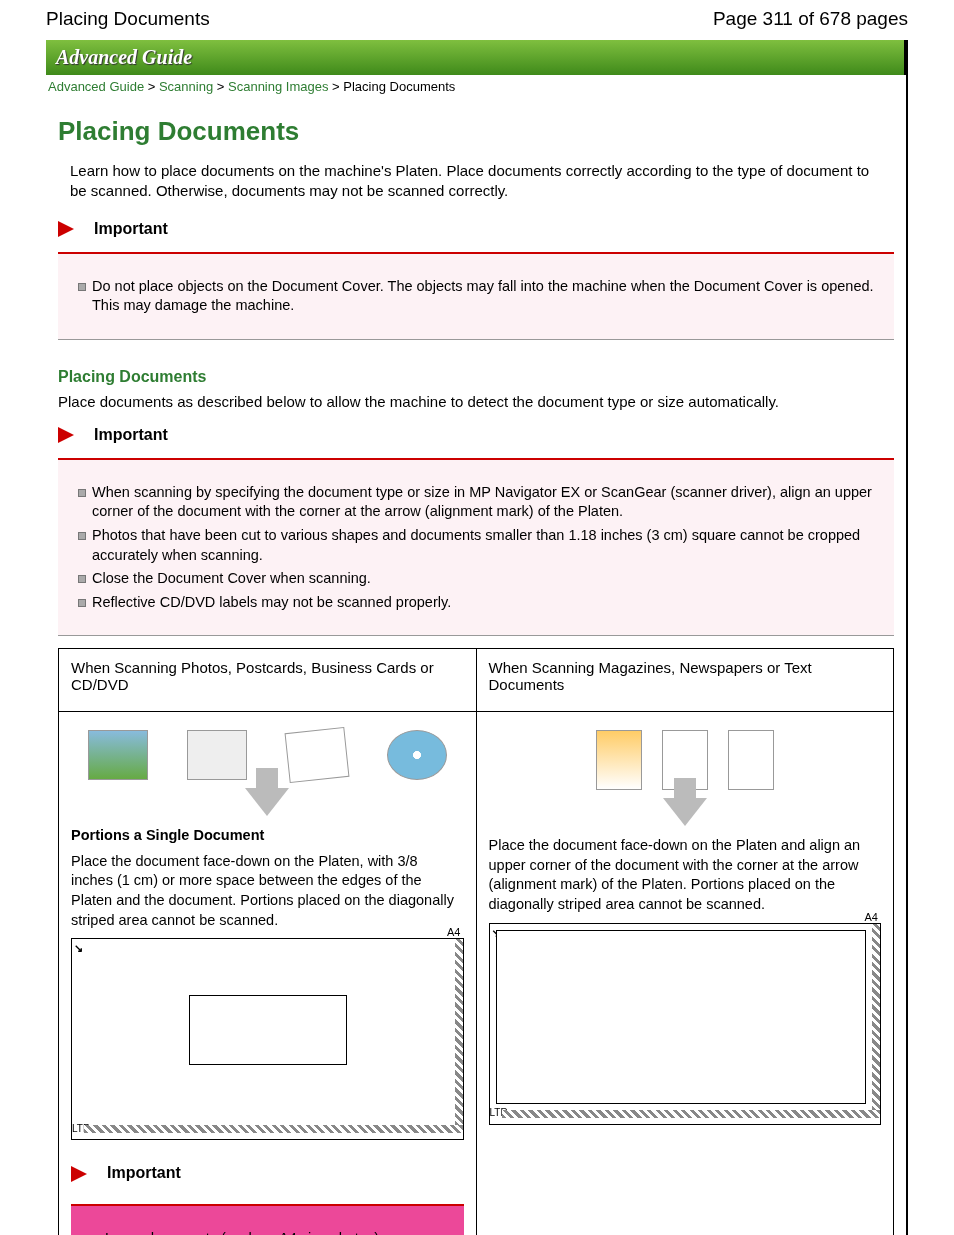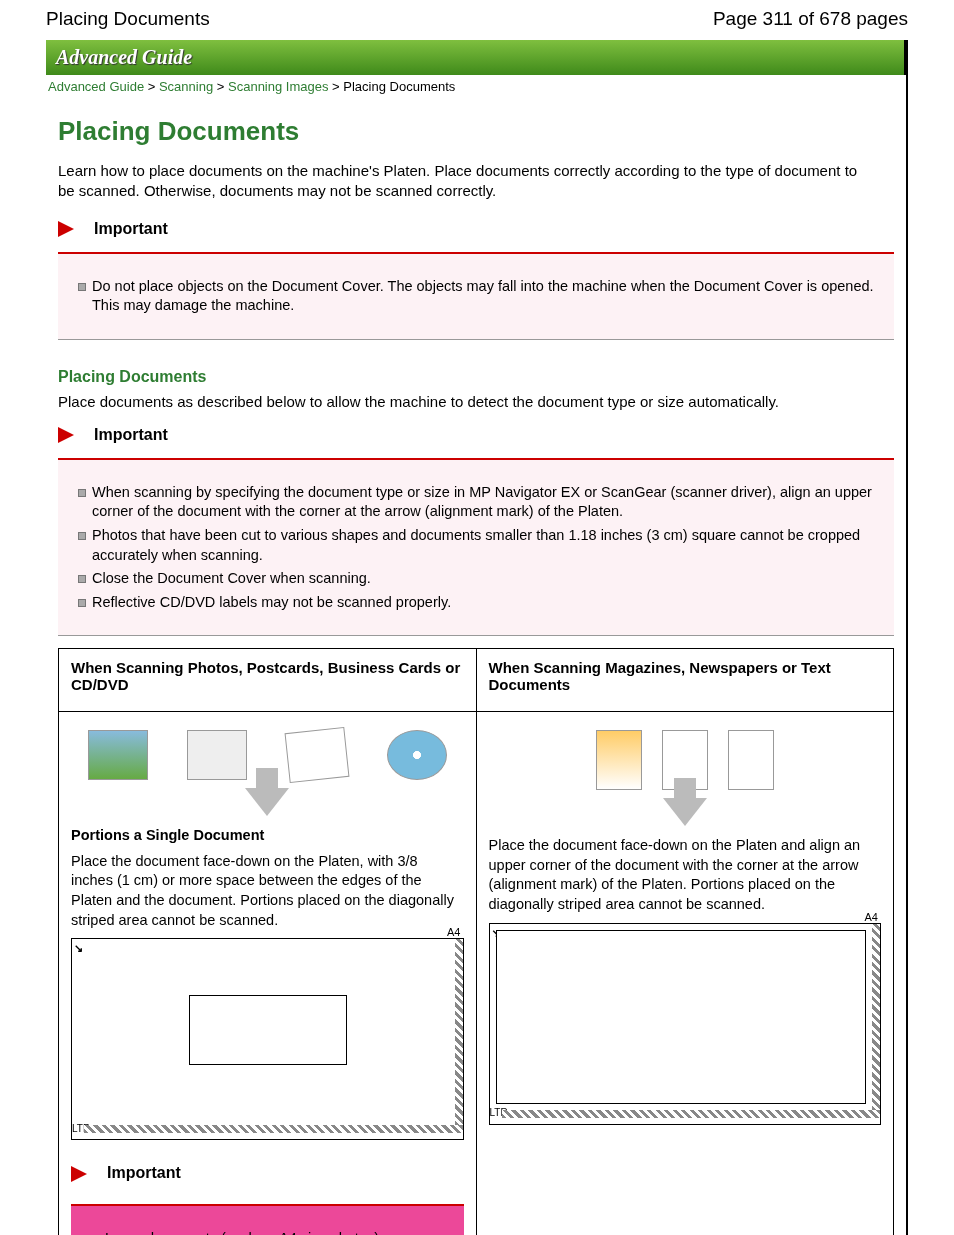--- a/index.html
+++ b/index.html
@@ -2,34 +2,34 @@
 <html><head>
 <meta charset="utf-8">
 <style>
   body{margin:0;font-family:Arial,Helvetica,sans-serif;font-size:15px;color:#000;background:#fff;padding:0 46px;}
   .top-bar{display:flex;justify-content:space-between;font-size:19px;padding:8px 0 10px;}
   .hdr-band{background:linear-gradient(#7fbf3f,#3f8a1a);border-right:2px solid #000;color:#fff;font-family:Georgia,serif;font-style:italic;font-weight:bold;font-size:20px;padding:6px 10px;text-shadow:1px 1px 1px #333;}
   .crumbs{font-size:13px;padding:4px 2px;}
   .crumbs a{color:#2e7d32;text-decoration:none;}
   .content{border-right:2px solid #000;padding-bottom:40px;}
   .page-title{color:#2e7d32;font-size:26px;font-weight:bold;margin:18px 0 14px;}
-  .intro{margin-bottom:18px;line-height:1.35;padding-right:20px;}
+  .intro{margin-bottom:18px;line-height:1.35;padding-right:20px;margin-left:12px;}
   .important-hdr{border-bottom:2px solid #c00;padding-bottom:14px;margin-top:8px;display:flex;align-items:center;gap:20px;}
   .important-hdr b{font-size:16px;}
   .tri{width:0;height:0;border-left:16px solid #c00;border-top:8px solid transparent;border-bottom:8px solid transparent;display:inline-block;}
   .important-body{background:#fdf2f5;border-bottom:1px solid #999;padding:4px 8px 4px 0;}
   ul.blist{list-style:none;margin:19px 0;padding-left:20px;}
   ul.blist li{position:relative;padding-left:14px;margin:4px 0;line-height:1.35;font-size:14.5px;}
   ul.blist li:before{content:"";position:absolute;left:0;top:6px;width:6px;height:6px;background:#aaa;border:1px solid #777;}
   .subhead{color:#2e7d32;font-weight:bold;margin-top:28px;font-size:16px;}
   .subtext{margin:6px 0 14px;line-height:1.35;}
   .two-col{display:flex;gap:0;border:1px solid #000;margin-top:12px;}
   .col{flex:1;min-width:0;}
   .col-l{border-right:1px solid #000;}
-  .col-head{font-weight:bold;padding:10px 12px;font-size:15px;border-bottom:1px solid #000;min-height:42px;}
+  .col-head{font-weight:normal;padding:10px 12px;font-size:15px;border-bottom:1px solid #000;min-height:42px;}
   .col-body{padding:10px 12px;font-size:14.5px;line-height:1.35;}
   .col-body b{display:block;margin:4px 0 6px;}
   .thumbs{display:flex;justify-content:space-around;align-items:center;margin:8px 0;gap:6px;}
   .thumb{width:58px;height:48px;border:1px solid #999;background:#ddd;}
   .thumb.doc{background:#fff;}
   .arrow-down{width:0;height:0;margin:4px auto 10px;border-left:22px solid transparent;border-right:22px solid transparent;border-top:28px solid #bbb;position:relative;}
   .arrow-down:before{content:"";position:absolute;top:-48px;left:-11px;width:22px;height:20px;background:#bbb;}
   .platen{position:relative;height:200px;border:1px solid #000;margin-top:8px;}
   .platen .stripe-r{position:absolute;right:0;top:0;bottom:14px;width:8px;background:repeating-linear-gradient(45deg,#888 0 3px,#fff 3px 6px);}
   .platen .stripe-b{position:absolute;left:12px;right:0;bottom:6px;height:8px;background:repeating-linear-gradient(45deg,#888 0 3px,#fff 3px 6px);}

